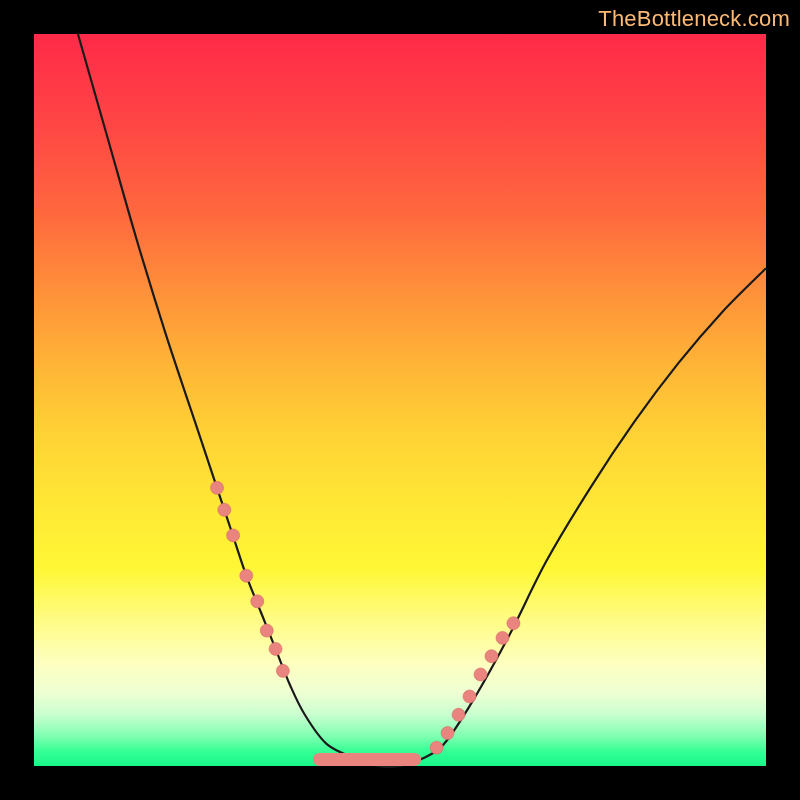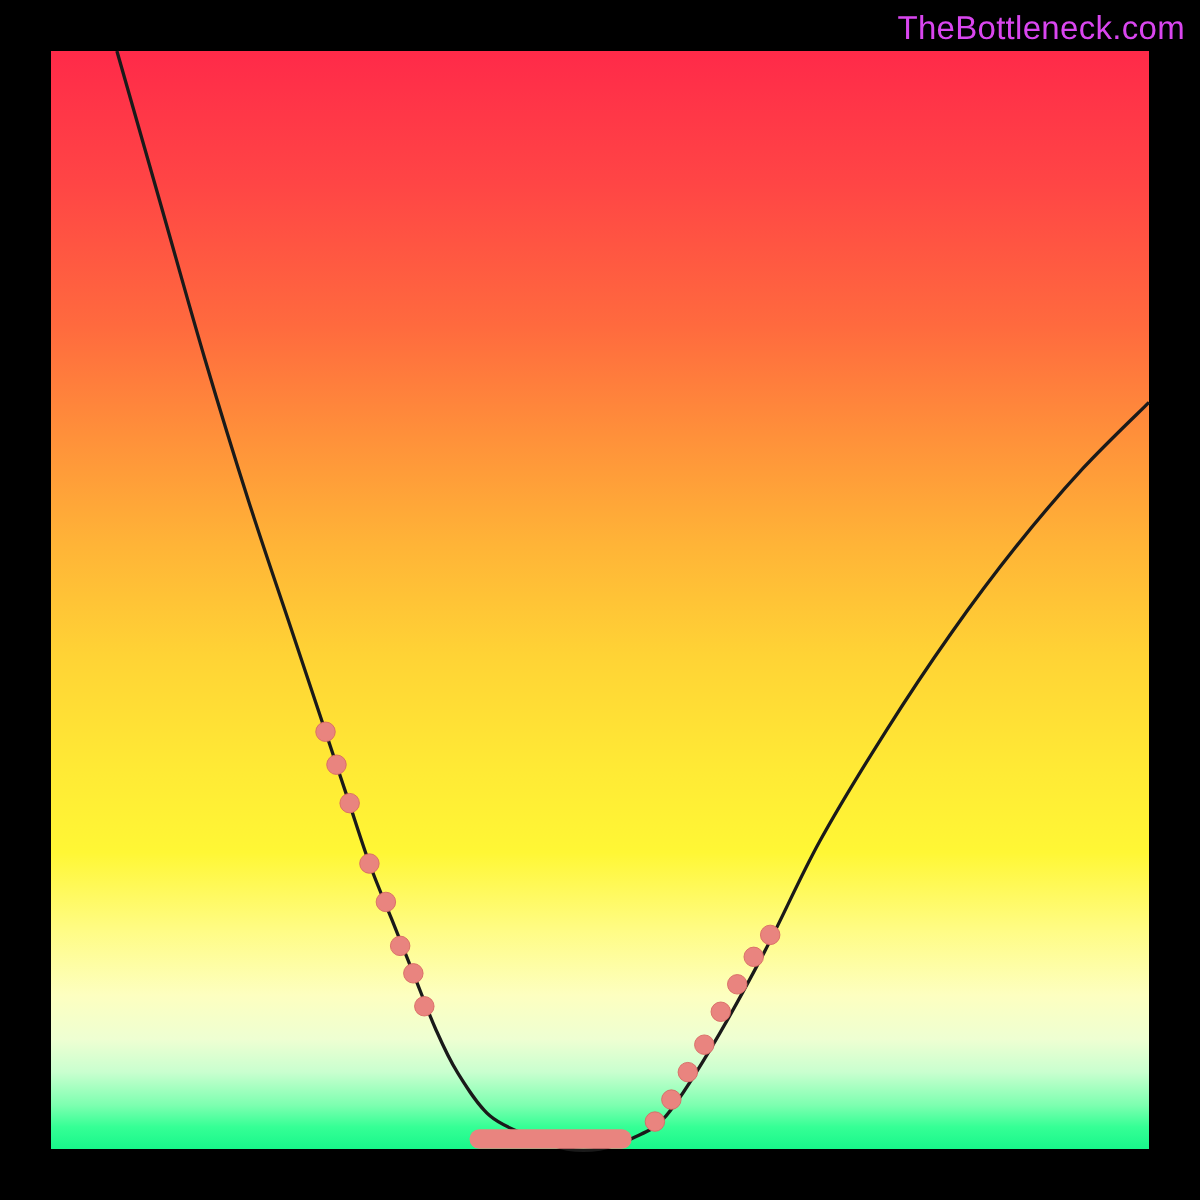--- a/index.html
+++ b/index.html
@@ -39,21 +39,21 @@
       #eeffd2 90%,
       #c9ffcf 93%,
       #7dffb0 96%,
       #35ff95 98%,
       #18f78a 100%);
   }
   .watermark {
     position: absolute;
     top: 6px;
     right: 10px;
-    color: #d946ef;
+    color: #fdba74;
     font-size: 22px;
     font-weight: 500;
     letter-spacing: 0.2px;
   }
   svg.curve {
     position: absolute;
     top: 0;
     left: 0;
     width: 732px;
     height: 732px;

